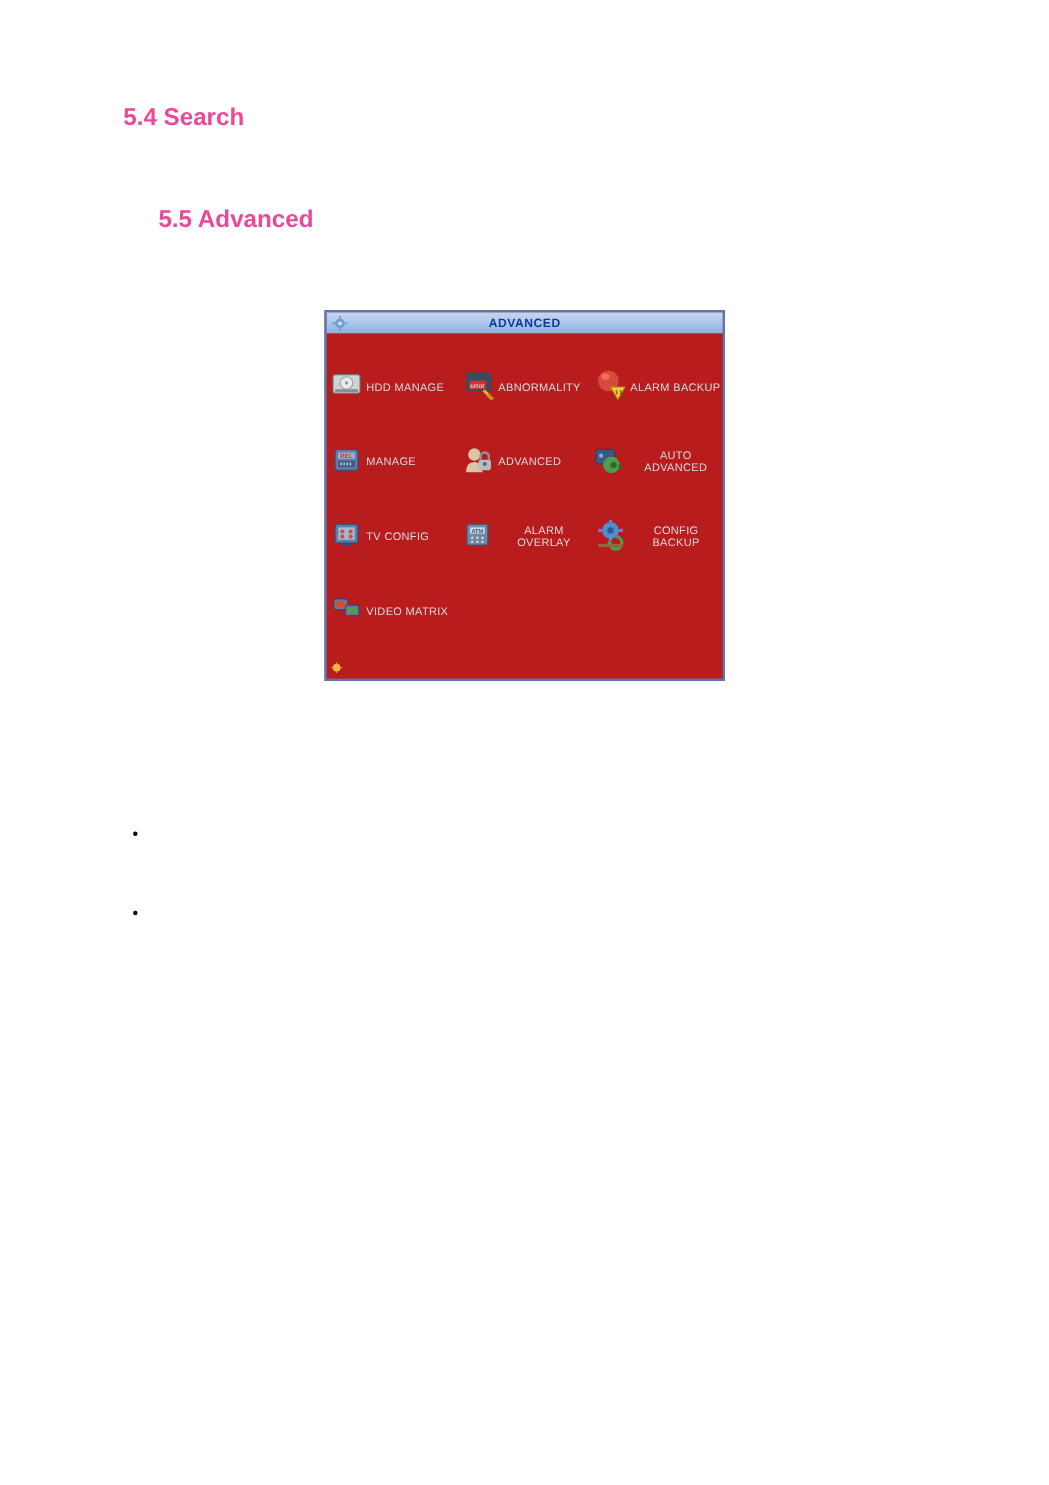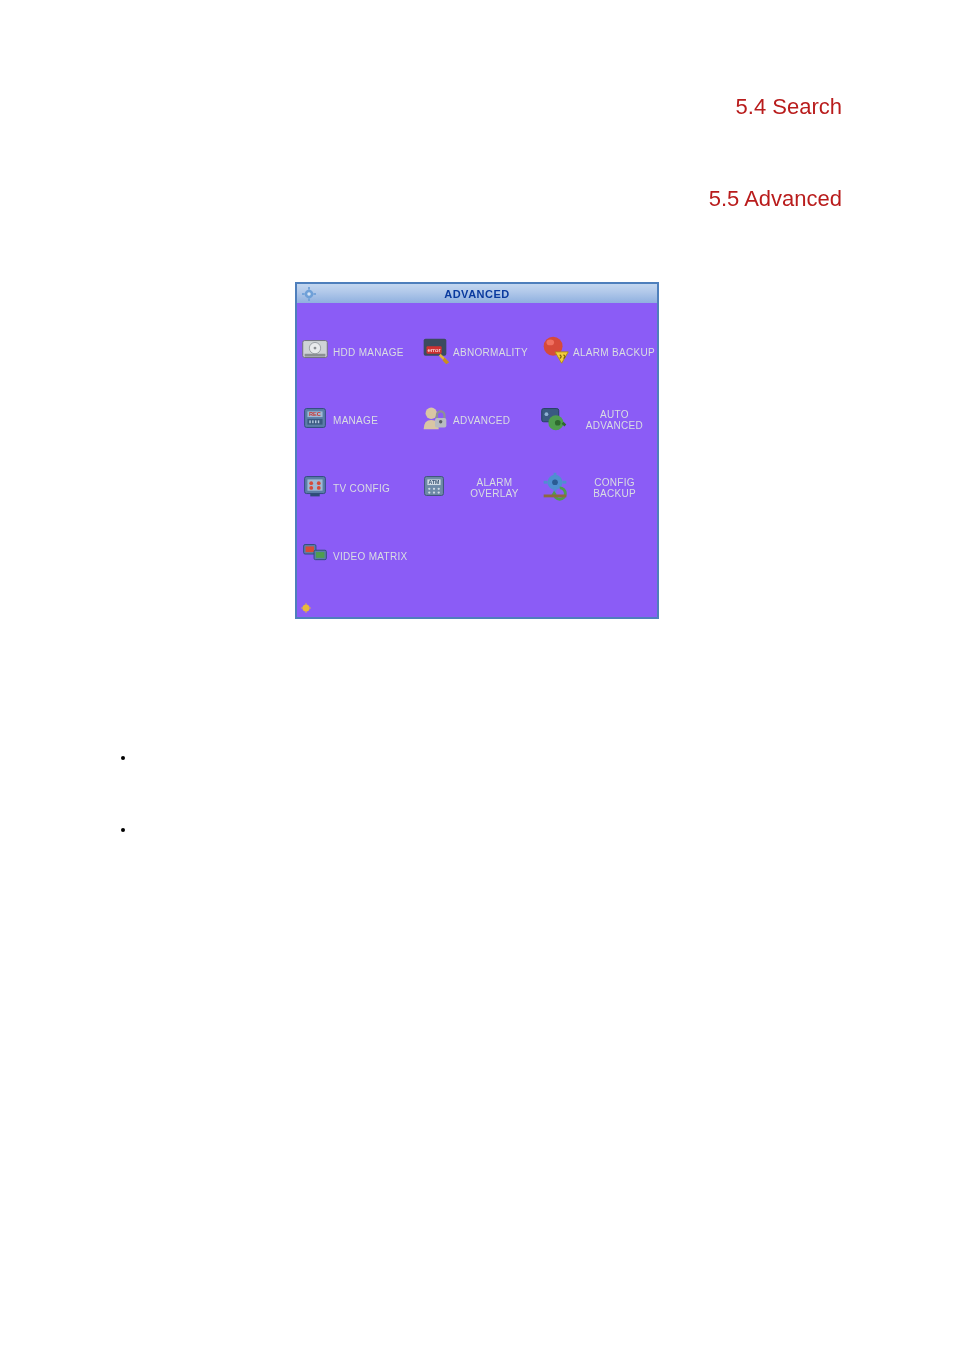--- a/index.html
+++ b/index.html
@@ -7,38 +7,37 @@
     width: 954px;
     height: 1350px;
     background: #ffffff;
     font-family: Arial, "Helvetica Neue", Helvetica, sans-serif;
     position: relative;
   }
   .page {
     padding: 90px 112px 0 112px;
   }
   .heading {
-    font-weight: normal;
+    font-weight: bold;
     font-size: 22px;
-    color: #b91c1c;
+    color: #ec4899;
     margin-bottom: 6px;
-    text-align: right;
   }
   .heading-1 { margin-top: 4px; }
-  .heading-2 { margin-top: 66px; }
+  .heading-2 { margin-top: 66px; margin-left: 32px; }
 
   .figure-wrap {
     display: flex;
     justify-content: center;
     margin-top: 70px;
   }
   .window {
     width: 364px;
     border: 2px solid #4e7fbc;
-    background: #8b5cf6;
+    background: #b91c1c;
     display: flex;
     flex-direction: column;
   }
   .titlebar {
     height: 19px;
     background: linear-gradient(#c3d7f0 0%, #b2c9ea 40%, #8fb0df 100%);
     display: flex;
     align-items: center;
     position: relative;
   }

